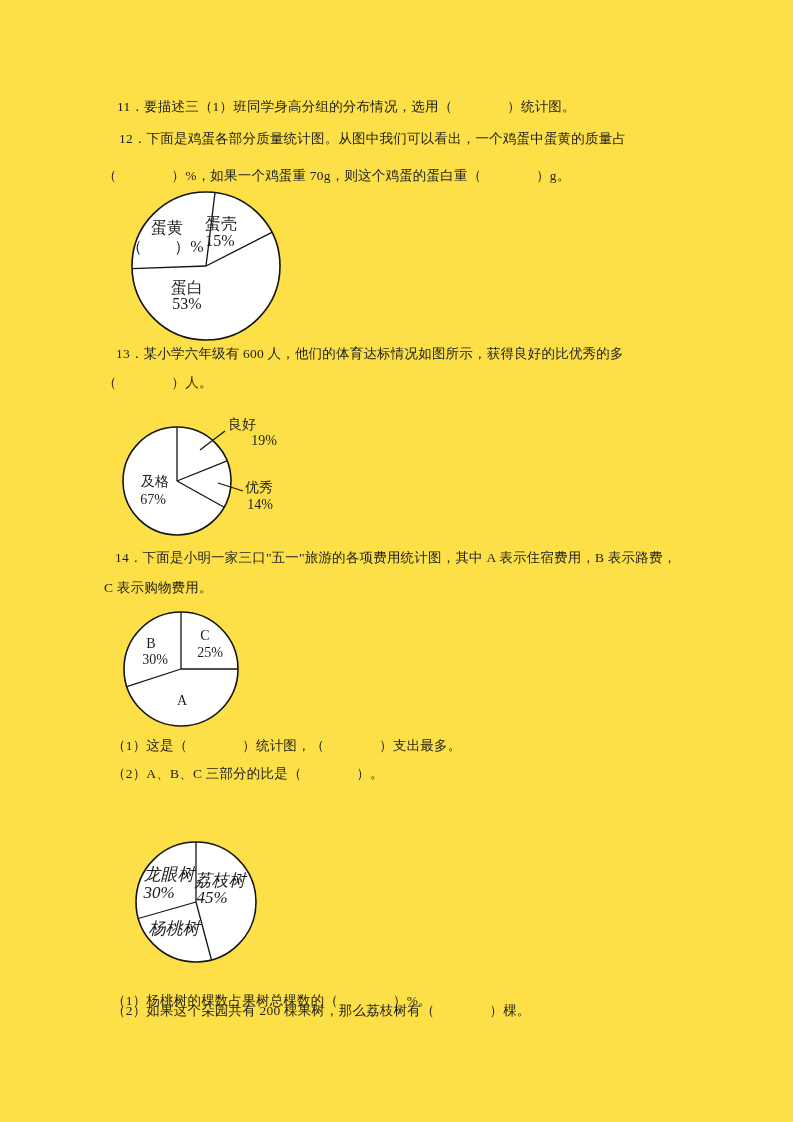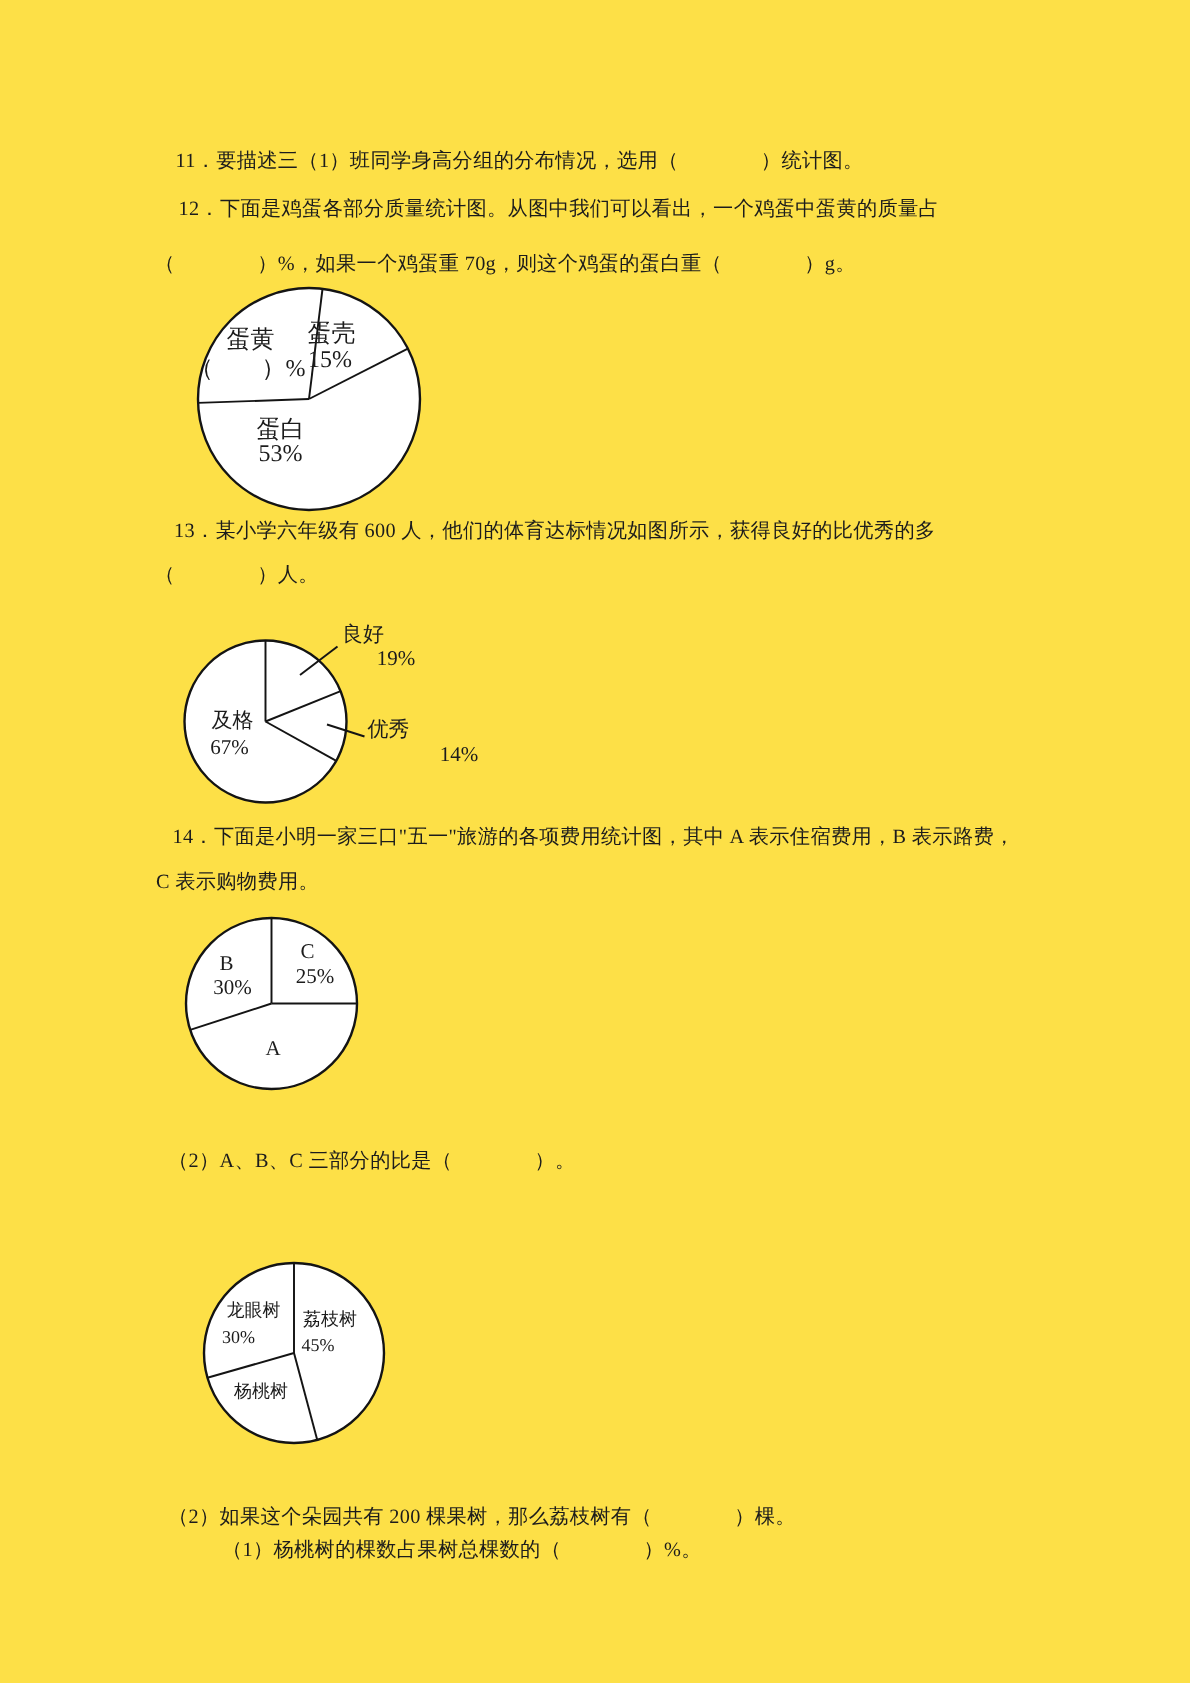--- a/index.html
+++ b/index.html
@@ -10,21 +10,21 @@
   .tline{
     position:absolute;font-size:13.5px;line-height:17px;white-space:pre;letter-spacing:0.2px;
   }
   .pie-fig{position:absolute;}
   .pie-fig svg{position:absolute;left:0;top:0;display:block;}
   .plabel{
     position:absolute;transform:translate(-50%,-50%);
     font-size:14px;line-height:17px;white-space:pre;text-align:center;
   }
   .fig-egg .plabel{font-size:16px;}
-  .fig-orchard .plabel{font-size:12px;}
+  .fig-orchard .plabel{font-size:17px;font-style:italic;}
 </style>
 </head>
 <body>
 
 <div class="page">
 
   <div class="tline" style="left:117px;top:98px;">11．要描述三（1）班同学身高分组的分布情况，选用（　　　　）统计图。</div>
 
   <div class="tline" style="left:119px;top:130px;">12．下面是鸡蛋各部分质量统计图。从图中我们可以看出，一个鸡蛋中蛋黄的质量占</div>
   <div class="tline" style="left:103px;top:167px;">（　　　　）%，如果一个鸡蛋重 70g，则这个鸡蛋的蛋白重（　　　　）g。</div>
@@ -54,53 +54,54 @@
         <line x1="62" y1="71" x2="112.1" y2="50.8" stroke="#141414" stroke-width="1.3"></line>
         <line x1="62" y1="71" x2="109.2" y2="97.2" stroke="#141414" stroke-width="1.3"></line>
         <line x1="85" y1="40" x2="110" y2="21" stroke="#141414" stroke-width="1.3"></line>
         <line x1="103" y1="73" x2="128" y2="81" stroke="#141414" stroke-width="1.3"></line>
       </svg>
     <div class="plabel" style="left:127px;top:14px;">良好</div>
     <div class="plabel" style="left:129px;top:30px;margin-left:20px;">19%</div>
     <div class="plabel" style="left:40px;top:71px;">及格</div>
     <div class="plabel" style="left:38px;top:89px;">67%</div>
     <div class="plabel" style="left:144px;top:77px;">优秀</div>
-    <div class="plabel" style="left:145px;top:94px;margin-left:46px;">14%</div>
+    <div class="plabel" style="left:145px;top:94px;">14%</div>
   </div>
 
   <div class="tline" style="left:115px;top:549px;">14．下面是小明一家三口"五一"旅游的各项费用统计图，其中 A 表示住宿费用，B 表示路费，</div>
   <div class="tline" style="left:104px;top:579px;">C 表示购物费用。</div>
 
   <div class="pie-fig fig-travel" style="left:120px;top:608px;width:124px;height:122px;">
     <svg width="124" height="122" viewBox="0 0 124 122">
         <circle cx="61" cy="61" r="57" fill="#ffffff" stroke="#141414" stroke-width="1.6"></circle>
         <line x1="61" y1="61" x2="61.0" y2="4.0" stroke="#141414" stroke-width="1.3"></line>
         <line x1="61" y1="61" x2="118.0" y2="61.0" stroke="#141414" stroke-width="1.3"></line>
         <line x1="61" y1="61" x2="6.8" y2="78.6" stroke="#141414" stroke-width="1.3"></line>
       </svg>
     <div class="plabel" style="left:85px;top:27px;">C</div>
     <div class="plabel" style="left:90px;top:44px;">25%</div>
     <div class="plabel" style="left:31px;top:35px;">B</div>
     <div class="plabel" style="left:35px;top:51px;">30%</div>
     <div class="plabel" style="left:62px;top:92px;">A</div>
   </div>
 
+  <div class="tline" style="left:112px;top:737px;">（1）这是（　　　　）统计图，（　　　　）支出最多。</div>
   <div class="tline" style="left:112px;top:765px;">（2）A、B、C 三部分的比是（　　　　）。</div>
 
 
   <div class="pie-fig fig-orchard" style="left:130px;top:836px;width:155px;height:134px;">
     <svg width="155" height="134" viewBox="0 0 155 134">
         <circle cx="66" cy="66" r="60" fill="#ffffff" stroke="#141414" stroke-width="1.6"></circle>
         <line x1="66" y1="66" x2="66.0" y2="6.0" stroke="#141414" stroke-width="1.3"></line>
         <line x1="66" y1="66" x2="81.5" y2="124.0" stroke="#141414" stroke-width="1.3"></line>
         <line x1="66" y1="66" x2="8.3" y2="82.5" stroke="#141414" stroke-width="1.3"></line>
       </svg>
     <div class="plabel" style="left:39px;top:38px;">龙眼树</div>
     <div class="plabel" style="left:29px;top:56px;">30%</div>
     <div class="plabel" style="left:90px;top:44px;">荔枝树</div>
     <div class="plabel" style="left:82px;top:61px;">45%</div>
     <div class="plabel" style="left:44px;top:92px;">杨桃树</div>
   </div>
 
-  <div class="tline" style="left:112px;top:1024px;margin-left:36px;">（1）杨桃树的棵数占果树总棵数的（　　　　）%。</div>
+  <div class="tline" style="left:112px;top:992px;">（1）杨桃树的棵数占果树总棵数的（　　　　）%。</div>
   <div class="tline" style="left:112px;top:1002px;">（2）如果这个朵园共有 200 棵果树，那么荔枝树有（　　　　）棵。</div>
 
 </div>
 
 </body></html>

